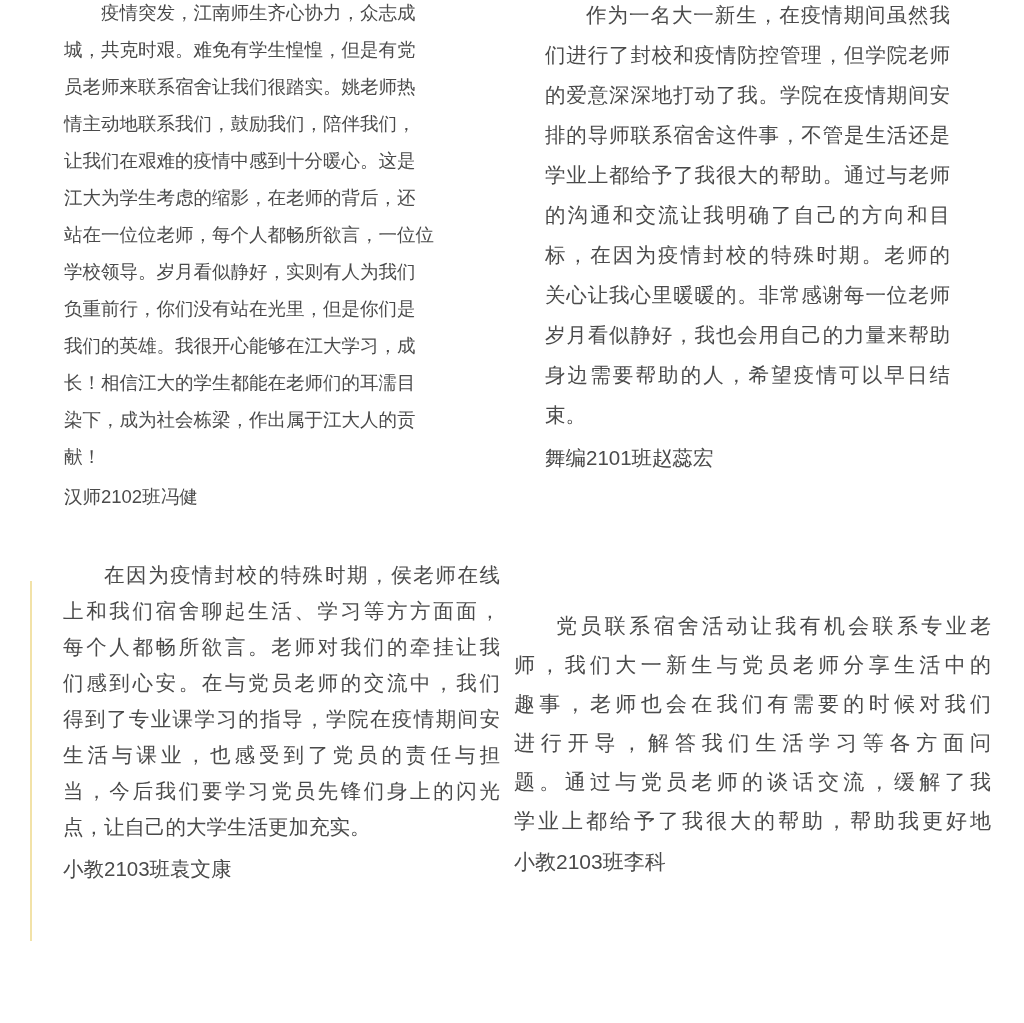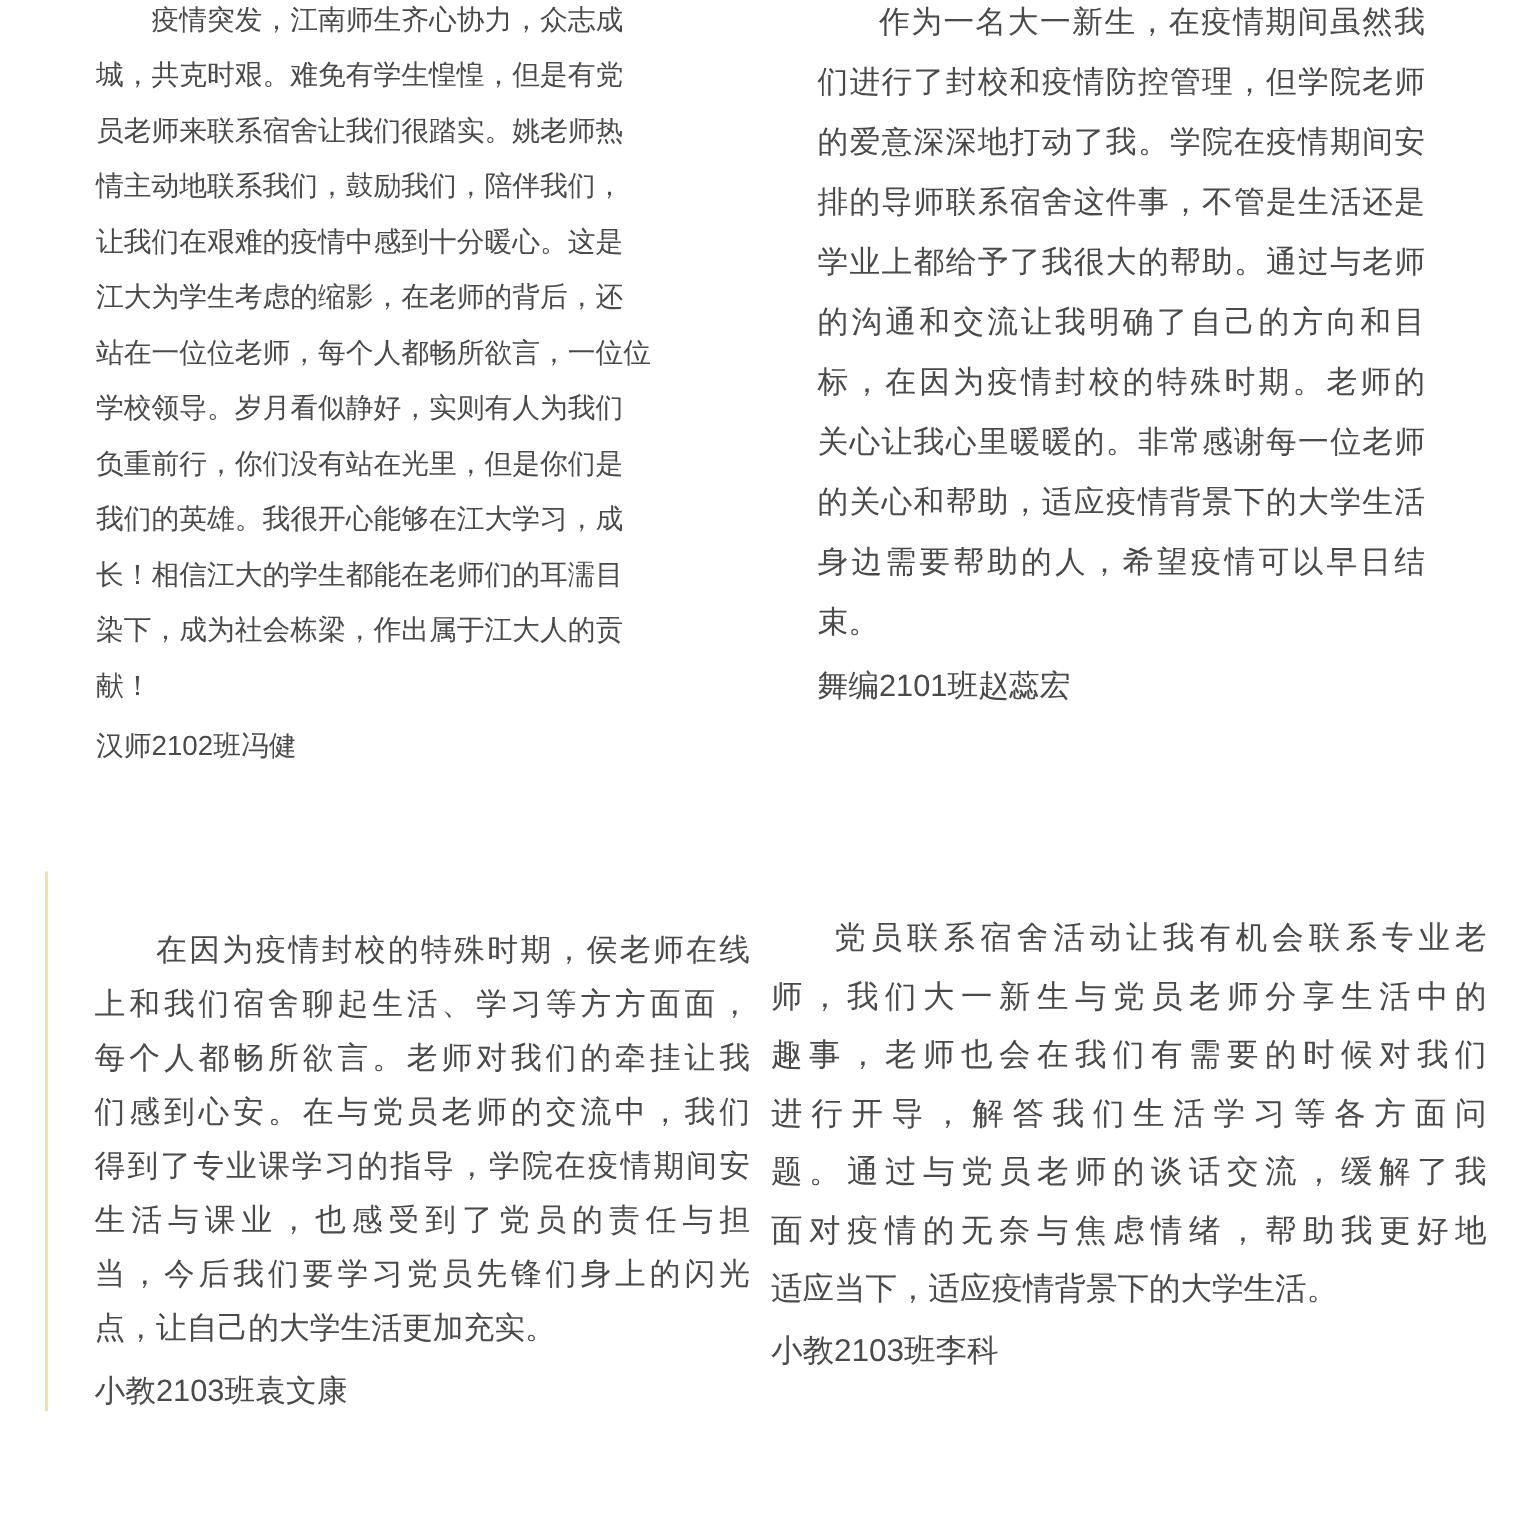--- a/index.html
+++ b/index.html
@@ -33,21 +33,21 @@
   }
   .t-line.first { text-indent: 2em; }
   .t-line.last  { text-align-last: left; white-space: normal; }
   .signature { }
 
   
   #t0 { left: 64px;  top: -6px;  width: 351px; font-size: 18.5px; line-height: 37px; }
   #t0 .signature { margin-top: 3px; }
   #t1 { left: 545px; top: -5px;  width: 405px; font-size: 20.5px; line-height: 40px; }
   #t1 .signature { margin-top: 3px; }
-  #t2 { left: 63px;  top: 616px; width: 437px; font-size: 20.5px; line-height: 36px; }
+  #t2 { left: 63px;  top: 557px; width: 437px; font-size: 20.5px; line-height: 36px; }
   #t2 .signature { margin-top: 6px; }
   #t3 { left: 514px; top: 606px; width: 477px; font-size: 21px;   line-height: 39px; }
   #t3 .signature { margin-top: 2px; }
 </style>
 </head>
 <body>
 
 <div class="page">
 
   <div class="accent-line"></div>
@@ -74,21 +74,21 @@
   <section class="testimonial" id="t1">
     <div class="body">
         <div class="t-line first">作为一名大一新生，在疫情期间虽然我</div>
         <div class="t-line">们进行了封校和疫情防控管理，但学院老师</div>
         <div class="t-line">的爱意深深地打动了我。学院在疫情期间安</div>
         <div class="t-line">排的导师联系宿舍这件事，不管是生活还是</div>
         <div class="t-line">学业上都给予了我很大的帮助。通过与老师</div>
         <div class="t-line">的沟通和交流让我明确了自己的方向和目</div>
         <div class="t-line">标，在因为疫情封校的特殊时期。老师的</div>
         <div class="t-line">关心让我心里暖暖的。非常感谢每一位老师</div>
-        <div class="t-line">的关心和帮助，适应疫情背景下的大学生活</div>
+        <div class="t-line">岁月看似静好，我也会用自己的力量来帮助</div>
         <div class="t-line">身边需要帮助的人，希望疫情可以早日结</div>
         <div class="t-line last">束。</div>
       </div>
     <div class="signature">舞编2101班赵蕊宏</div>
   </section>
 
   <section class="testimonial" id="t2">
     <div class="body">
         <div class="t-line first">在因为疫情封校的特殊时期，侯老师在线</div>
         <div class="t-line">上和我们宿舍聊起生活、学习等方方面面，</div>
@@ -102,19 +102,18 @@
     <div class="signature">小教2103班袁文康</div>
   </section>
 
   <section class="testimonial" id="t3">
     <div class="body">
         <div class="t-line first">党员联系宿舍活动让我有机会联系专业老</div>
         <div class="t-line">师，我们大一新生与党员老师分享生活中的</div>
         <div class="t-line">趣事，老师也会在我们有需要的时候对我们</div>
         <div class="t-line">进行开导，解答我们生活学习等各方面问</div>
         <div class="t-line">题。通过与党员老师的谈话交流，缓解了我</div>
-        <div class="t-line">面对疫情的无奈与焦虑情绪，帮助我更好地</div>
-        <div class="t-line last">适应当下，适应疫情背景下的大学生活。</div>
+        <div class="t-line">学业上都给予了我很大的帮助，帮助我更好地</div>
       </div>
     <div class="signature">小教2103班李科</div>
   </section>
 
 </div>
 
 </body></html>

